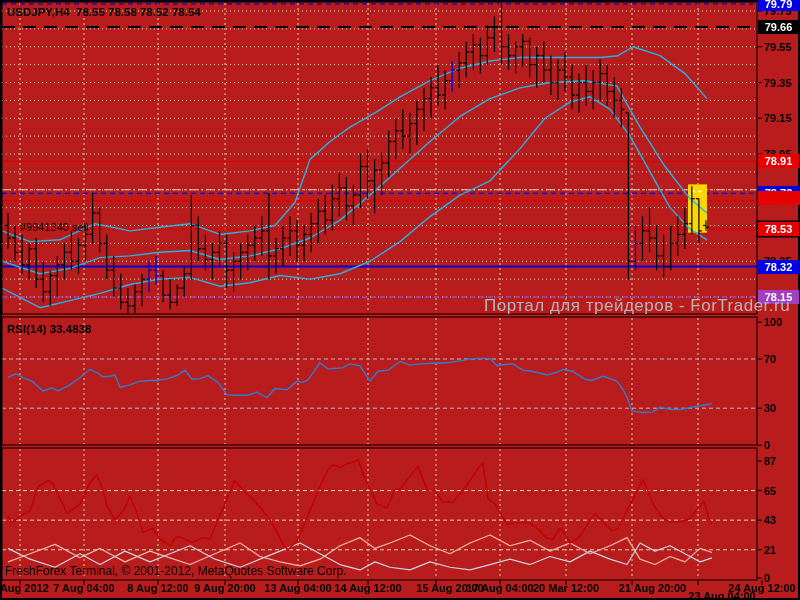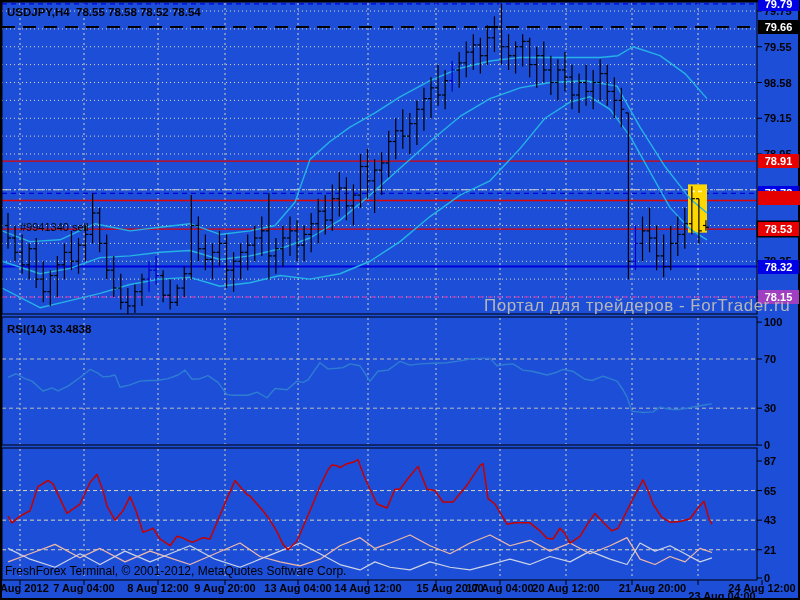--- a/index.html
+++ b/index.html
@@ -1,18 +1,18 @@
 <!DOCTYPE html>
 <html><head>
 <meta charset="utf-8">
 <style>
   html,body{margin:0;padding:0;background:#888;}
   #terminal{
     position:relative;width:800px;height:600px;overflow:hidden;
-    background:#1d4ed8;
+    background:#b91c1c;
     box-shadow:inset 0 0 0 2px #000;
     font-family:"Liberation Sans",sans-serif;
   }
   #chart-svg{position:absolute;left:0;top:0;}
   .panel-label{
     position:absolute;font:700 11.5px "Liberation Sans",sans-serif;color:#000;
     white-space:pre;z-index:5;
   }
   #trade-label{
     position:absolute;left:20px;top:221px;font:400 11px "Liberation Sans",sans-serif;
@@ -486,21 +486,21 @@
   <div class="panel-label" style="left:7px;top:323px;">RSI(14) 33.4838</div>
 
 
   <div id="watermark">Портал для трейдеров - ForTrader.ru</div>
 
   <div id="status-label">FreshForex Terminal, © 2001-2012, MetaQuotes Software Corp.</div>
 
   <div id="price-scale">
       <div class="scale-lbl" style="top: 5px;">79.75</div>
       <div class="scale-lbl" style="top: 40.75px;">79.55</div>
-      <div class="scale-lbl" style="top: 76.5px;">98.58</div>
+      <div class="scale-lbl" style="top: 76.5px;">79.35</div>
       <div class="scale-lbl" style="top: 112.25px;">79.15</div>
       <div class="scale-lbl" style="top: 148px;">78.95</div>
       <div class="scale-lbl" style="top: 183.75px;">78.75</div>
       <div class="scale-lbl" style="top: 219.5px;">78.55</div>
       <div class="scale-lbl" style="top: 255.25px;">78.35</div>
       <div class="scale-lbl" style="top: 291px;">78.15</div>
       <div class="scale-lbl" style="top: 316.1px;">100</div>
       <div class="scale-lbl" style="top: 353px;">70</div>
       <div class="scale-lbl" style="top: 402.2px;">30</div>
       <div class="scale-lbl" style="top: 439.1px;">0</div>
@@ -521,18 +521,18 @@
 
   <div id="time-axis">
       <div class="time-lbl" style="left: 20px;">3 Aug 2012</div>
       <div class="time-lbl" style="left: 84px;">7 Aug 04:00</div>
       <div class="time-lbl" style="left: 158px;">8 Aug 12:00</div>
       <div class="time-lbl" style="left: 225px;">9 Aug 20:00</div>
       <div class="time-lbl" style="left: 298px;">13 Aug 04:00</div>
       <div class="time-lbl" style="left: 368px;">14 Aug 12:00</div>
       <div class="time-lbl" style="left: 436px; padding-left: 28px;">15 Aug 20:00</div>
       <div class="time-lbl" style="left: 500px;">17 Aug 04:00</div>
-      <div class="time-lbl" style="left: 566px;">20 Aug 12:00</div>
+      <div class="time-lbl" style="left: 566px;">20 Mar 12:00</div>
       <div class="time-lbl" style="left: 632px; padding-left: 41px;">21 Aug 20:00</div>
       <div class="time-lbl" style="left: 722px; margin-top: 8px;">23 Aug 04:00</div>
       <div class="time-lbl" style="left: 762px;">24 Aug 12:00</div>
     </div>
 </div>
 
 </body></html>

